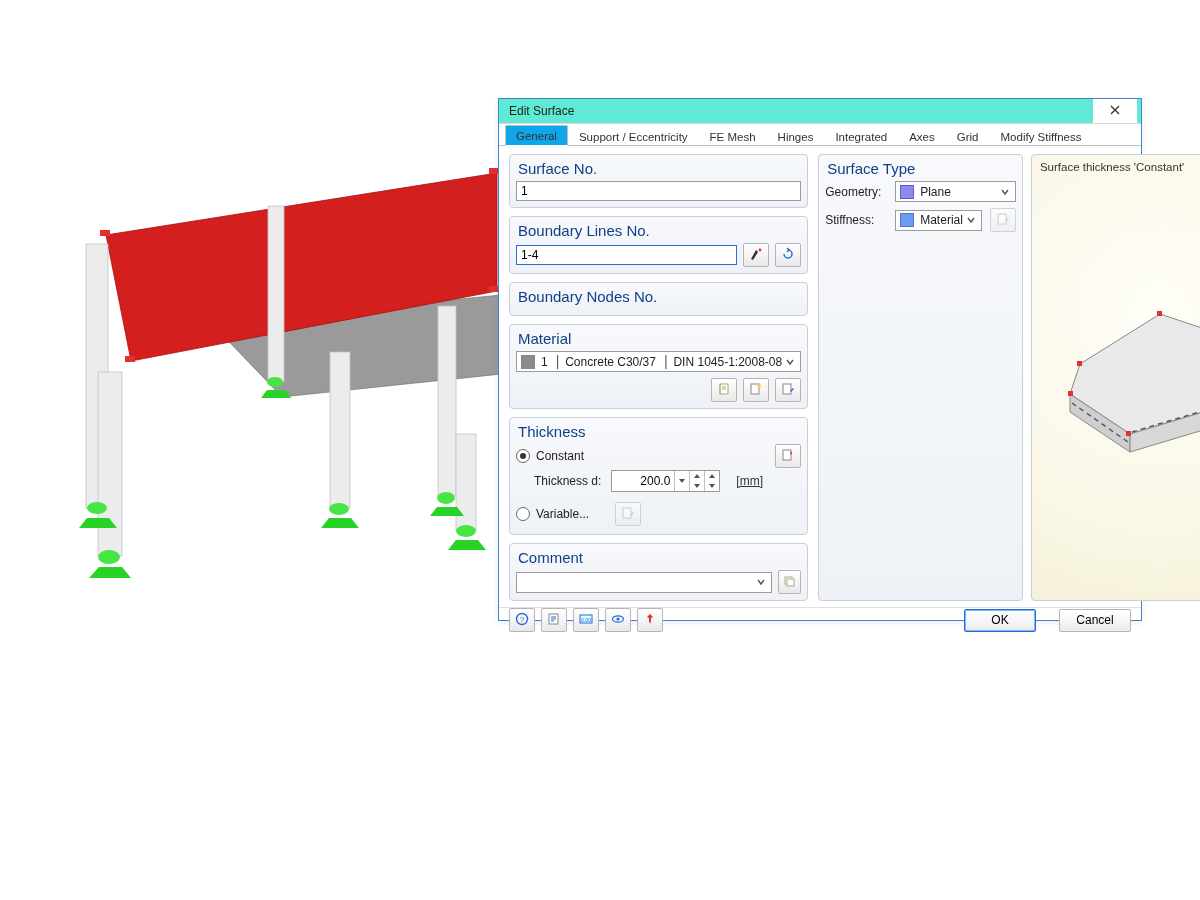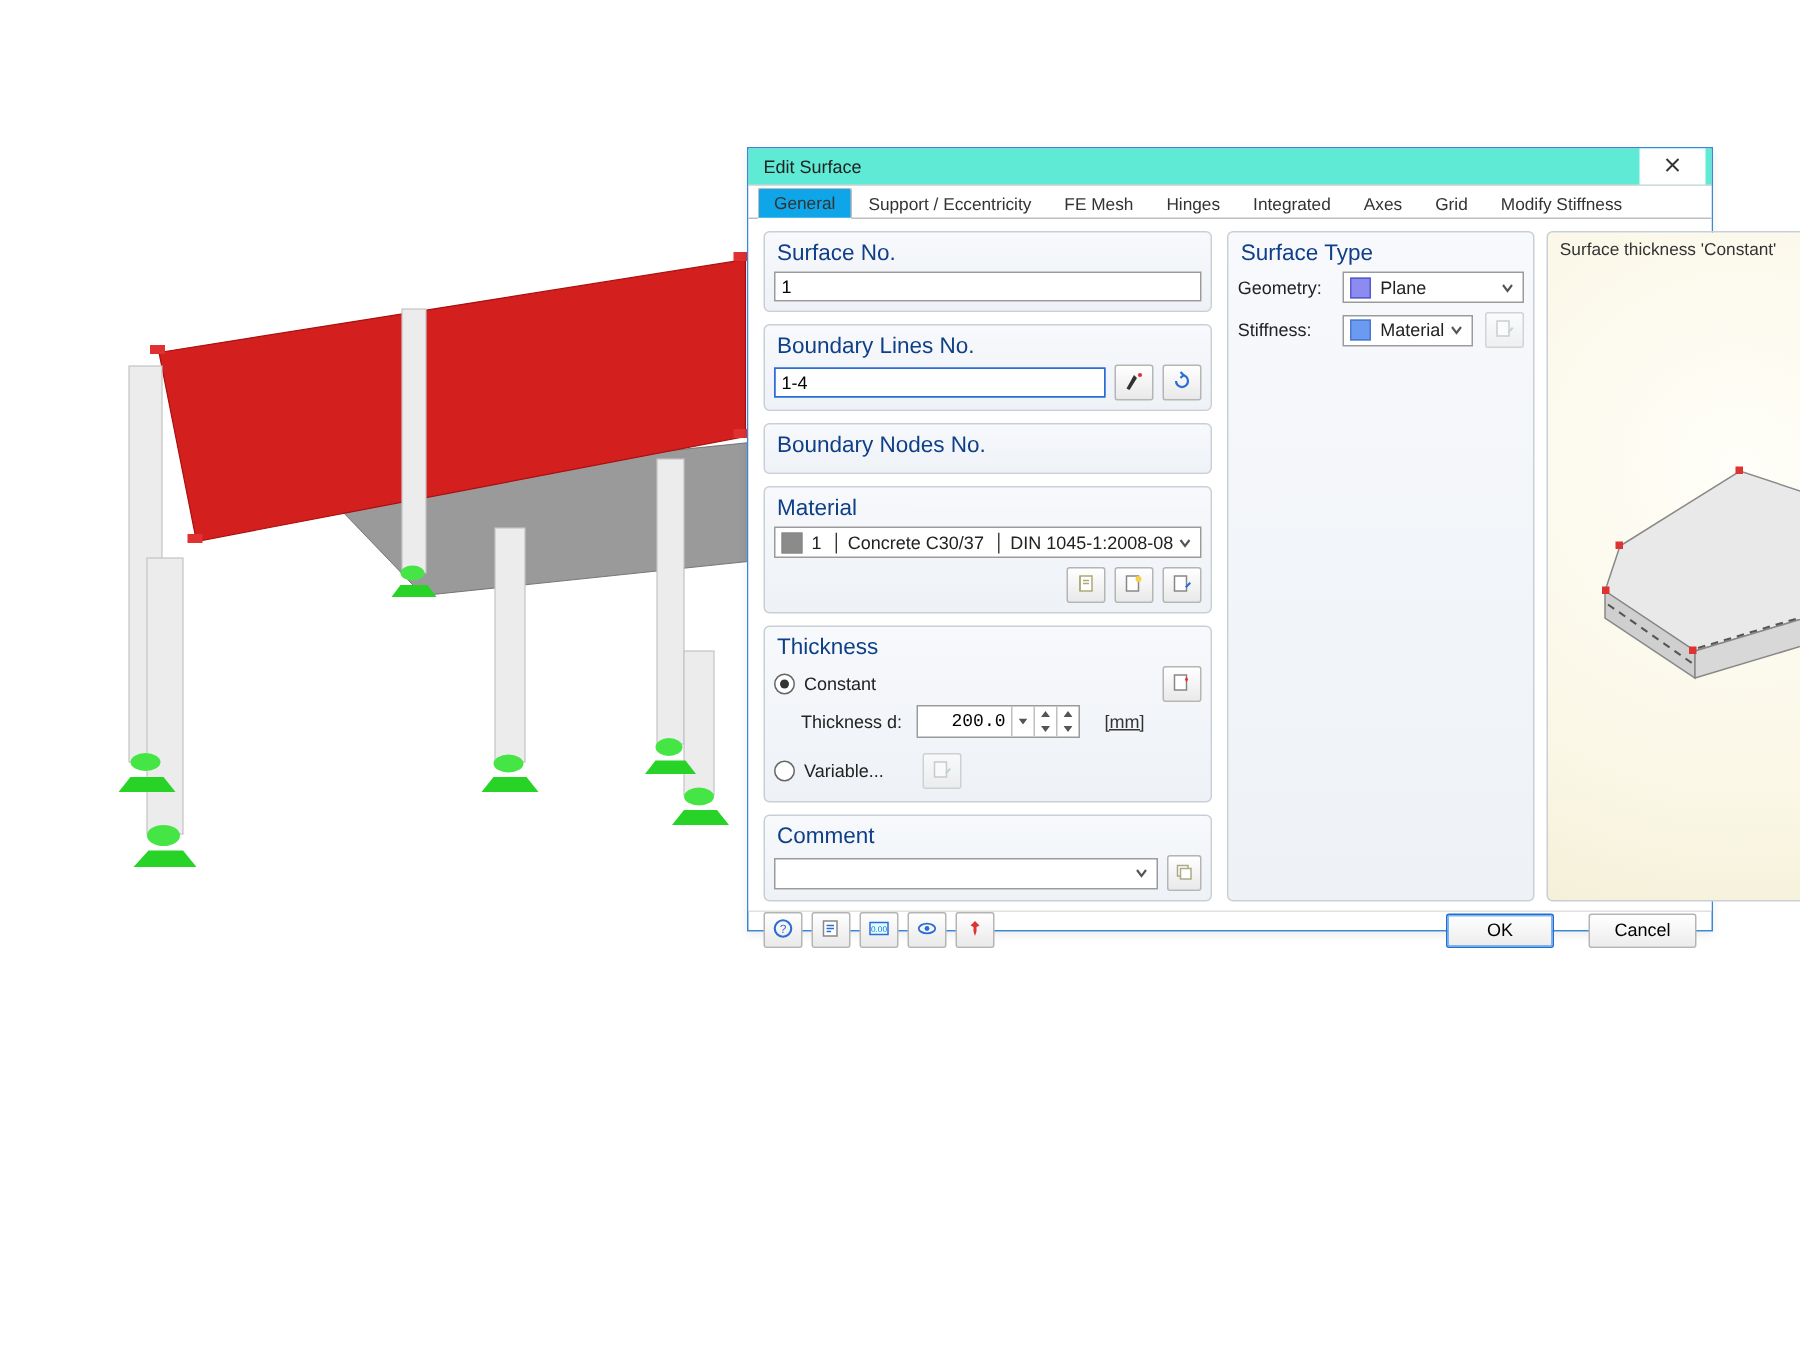--- a/index.html
+++ b/index.html
@@ -161,21 +161,21 @@
     display: inline-flex; align-items: center; justify-content: center;
     flex: none;
   }
   .radio.checked::after { content:""; width:6px; height:6px; border-radius:50%; background:#333; }
   .spinner {
     display: inline-flex; align-items:center;
     border: 1px solid #9b9b9b; height: 20px; background:#fff;
   }
   .spinner input {
     width: 54px; border:none; outline:none; text-align:right;
-    font-family: Liberation Mono, monospace; font-size:12px; padding:0 4px; height:14px;
+    font-family: Liberation Sans, sans-serif; font-size:12px; padding:0 4px; height:14px;
   }
   .spinner .spin-arrows, .spinner .spin-step {
     width: 14px; height: 100%;
     border-left: 1px solid #c0c0c0;
     display:flex; flex-direction:column;
   }
   .spinner .ar {
     flex:1; display:flex; align-items:center; justify-content:center;
   }
   .spinner .ar svg { width:6px; height:4px; }

